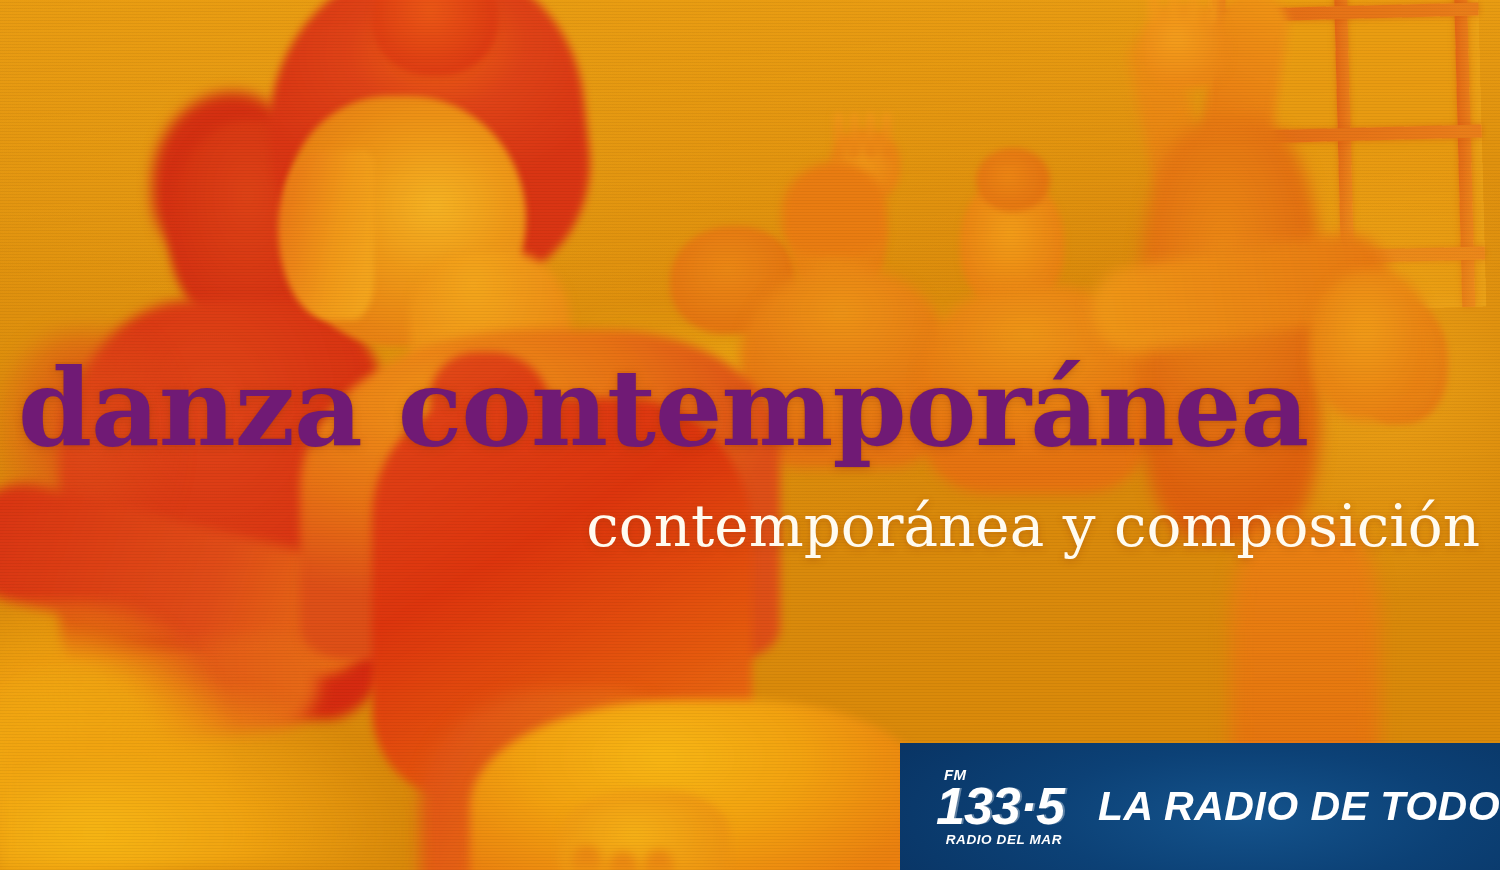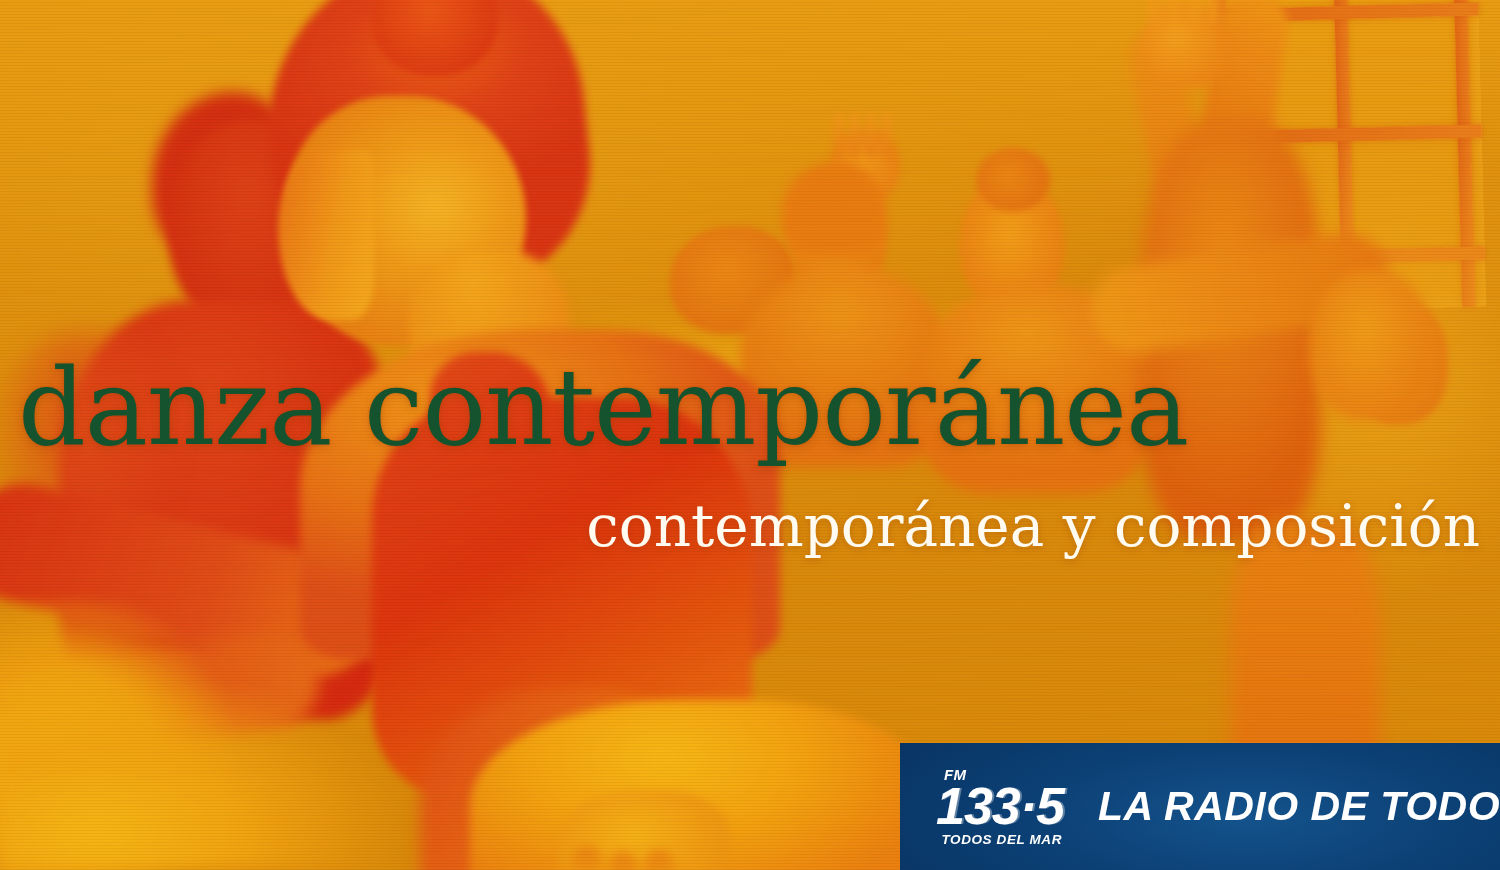--- a/index.html
+++ b/index.html
@@ -323,25 +323,25 @@
     background-image:
       repeating-linear-gradient(0deg, rgba(0,0,0,.5) 0 1px, rgba(255,255,255,0) 1px 3px);
   }
 
   
   .title {
     position: absolute;
     left: 18px;
     top: 355px;
     font-family: "DejaVu Serif", "Liberation Serif", serif;
-    font-weight: 400;
+    font-weight: 700;
     font-size: 106px;
     line-height: 1;
     letter-spacing: -1px;
-    color: #14532d;
+    color: #701a75;
     white-space: nowrap;
     text-shadow: 0 2px 8px rgba(150,60,10,.32), 0 0 2px rgba(160,70,12,.4);
   }
   .subtitle {
     position: absolute;
     right: 20px;
     top: 497px;
     font-family: "DejaVu Serif", "Liberation Serif", serif;
     font-weight: 400;
     font-size: 58px;
@@ -518,21 +518,21 @@
   <div class="title">danza contemporánea</div>
 
   <div class="subtitle">contemporánea y composición</div>
 
 
   <div class="banner">
 
     <div class="logo-block">
       <div class="logo-fm">FM</div>
       <div class="logo-num">133·5</div>
-      <div class="logo-sub">TODOS DEL MAR</div>
+      <div class="logo-sub">RADIO DEL MAR</div>
     </div>
 
     <div class="divider"></div>
 
     <div class="tagline">LA RADIO DE TODOS</div>
   </div>
 
 </div>
 
 </body></html>

